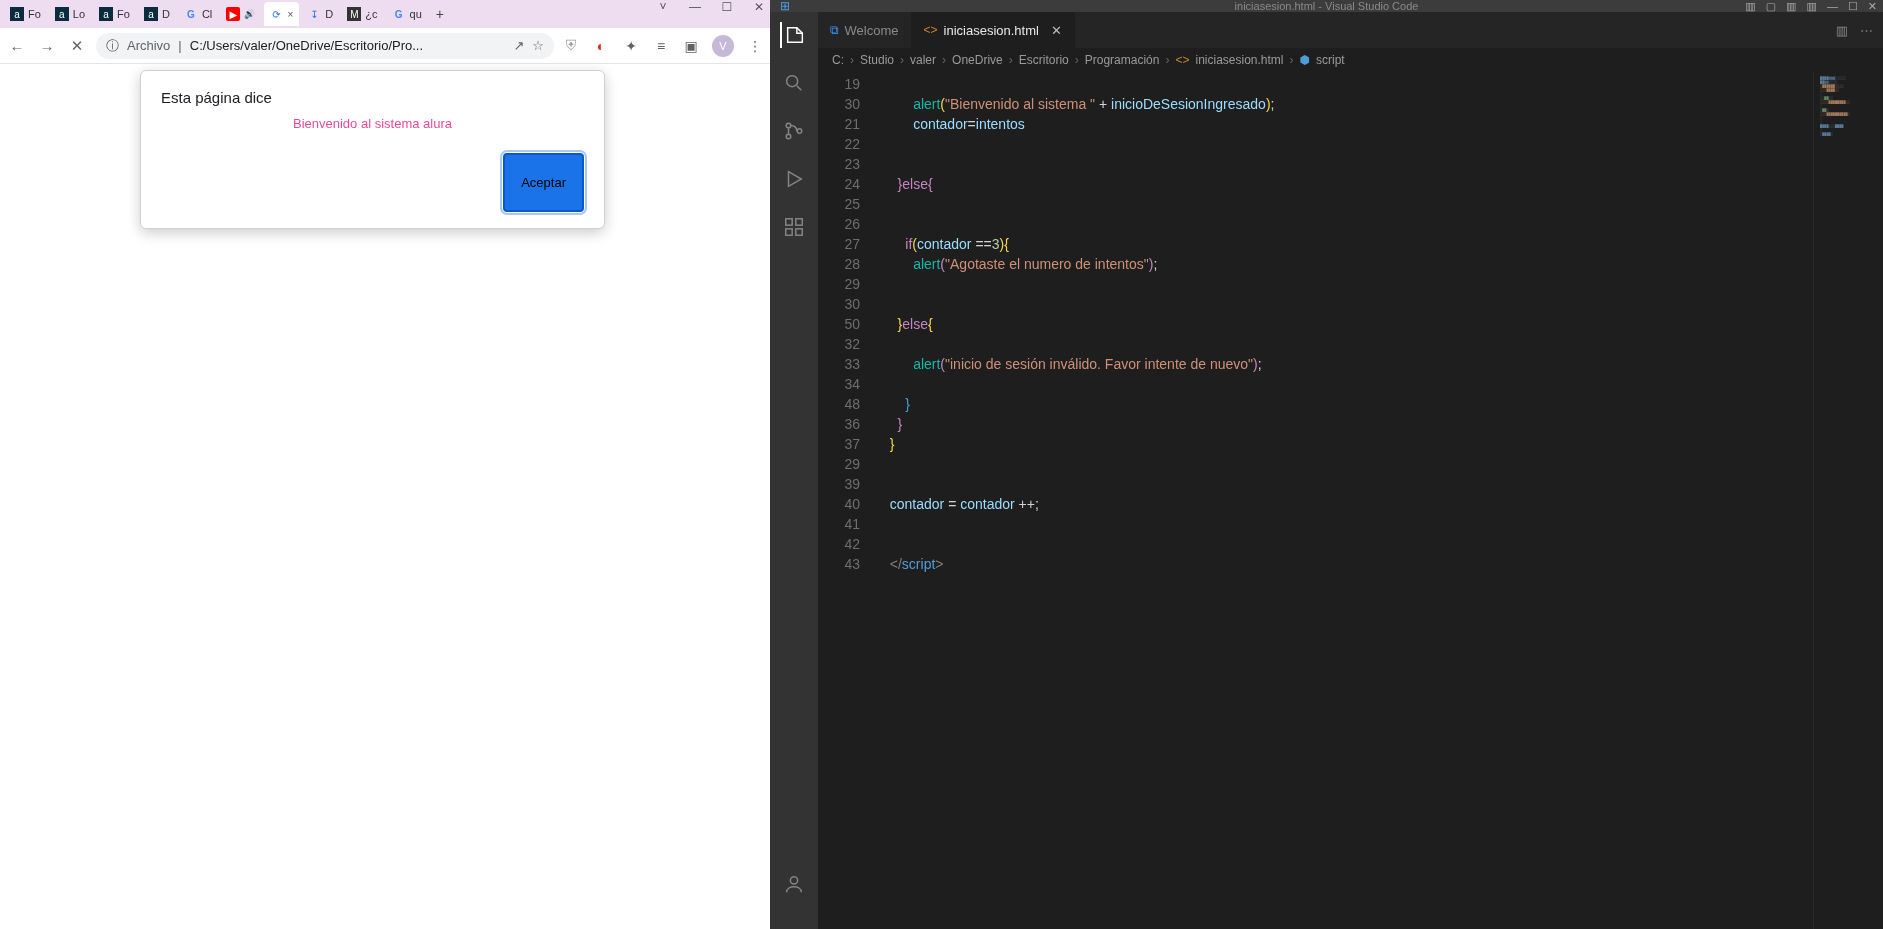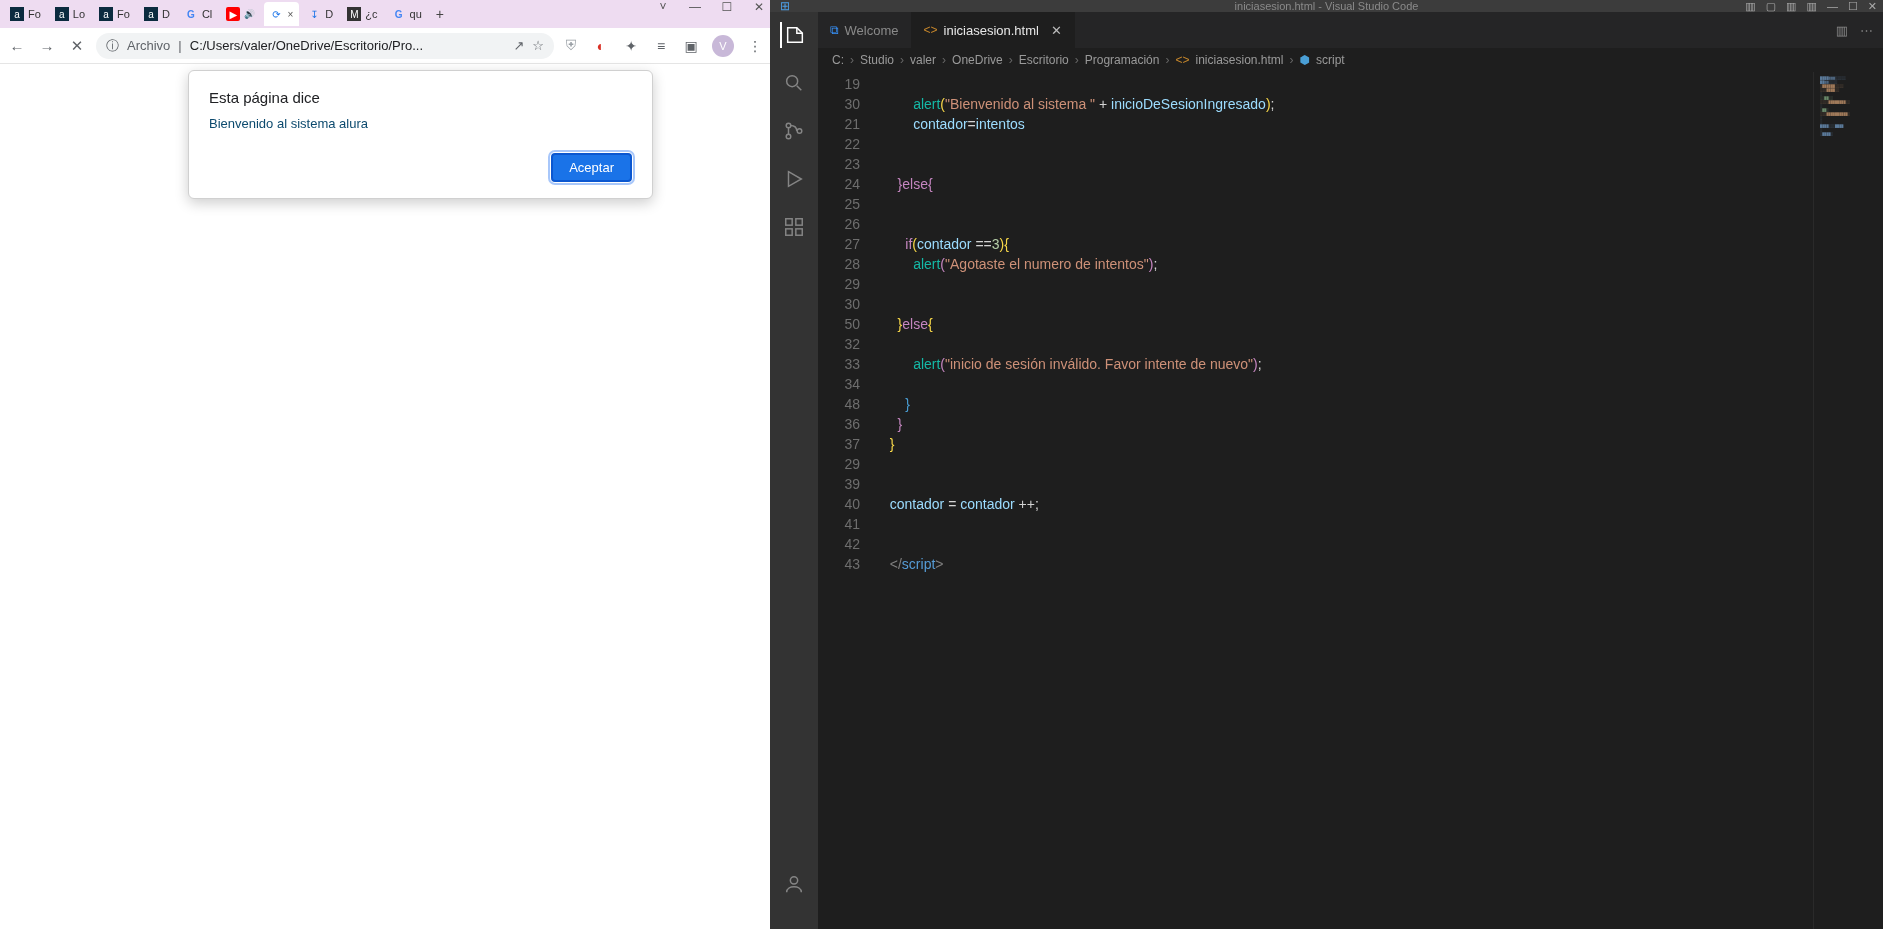--- a/index.html
+++ b/index.html
@@ -16,25 +16,25 @@
   .win-ctrls span { width:14px; text-align:center; }
   .addr-bar { height:36px; background:#fff; border-bottom:1px solid #e5e5e5; display:flex; align-items:center; padding:0 6px; gap:8px; }
   .nav-btn { width:22px; text-align:center; color:#5f6368; font-size:15px; }
   .omnibox { flex:1; height:26px; background:#f1f3f4; border-radius:13px; display:flex; align-items:center; padding:0 10px; gap:8px; font-size:13px; color:#5f6368; }
   .omnibox .url { color:#202124; flex:1; white-space:nowrap; overflow:hidden; text-overflow:ellipsis; }
   .right-icons { display:flex; align-items:center; gap:12px; }
   .right-icons .ic { width:18px; height:18px; display:flex; align-items:center; justify-content:center; color:#5f6368; font-size:14px; }
   .avatar { width:22px; height:22px; border-radius:50%; background:#c8b8d8; color:#fff; font-size:11px; display:flex; align-items:center; justify-content:center; }
   .page { flex:1; background:#fff; position:relative; }
   
-  .alert-dialog { position:absolute; left:140px; top:6px; width:465px; background:#fff; border:1px solid #d0d0d0; border-radius:6px; box-shadow:0 4px 14px rgba(0,0,0,.2); padding:18px 20px 16px 20px;margin-left:48px; }
+  .alert-dialog { position:absolute; left:140px; top:6px; width:465px; background:#fff; border:1px solid #d0d0d0; border-radius:6px; box-shadow:0 4px 14px rgba(0,0,0,.2); padding:18px 20px 16px 20px; }
   .alert-title { font-size:15px; color:#202124; margin-bottom:10px; }
-  .alert-msg { font-size:13px; color:#0c4a6e; margin-bottom:22px; }
+  .alert-msg { font-size:13px; color:#ec4899; margin-bottom:22px;text-align:center; }
   .alert-actions { display:flex; justify-content:flex-end; }
-  .alert-btn { background:#1a73e8; color:#ffffff; border:2px solid #0b57d0; border-radius:4px; padding:5px 16px; font-size:13px; outline:2px solid #a8c7fa; outline-offset:1px; }
+  .alert-btn { background:#1a73e8; color:#000000; border:2px solid #0b57d0; border-radius:4px; padding:20px 16px; font-size:13px; outline:2px solid #a8c7fa; outline-offset:1px; }
 
   
   .vscode { flex:1; height:929px; background:#1e1e1e; display:flex; flex-direction:column; color:#cccccc; font-size:13px; }
   .vsc-title { height:12px; background:#3c3c3c; color:#8a8a8a; font-size:11px; display:flex; align-items:center; justify-content:center; position:relative; }
   .vsc-title .tc-right { position:absolute; right:6px; display:flex; gap:10px; color:#aaa; font-size:11px; }
   .vsc-title .tc-left { position:absolute; left:10px; color:#4d9fe6; font-size:12px; }
   .vsc-body { flex:1; display:flex; }
   .activity { width:48px; background:#333333; display:flex; flex-direction:column; align-items:center; padding-top:10px; gap:22px; }
   .activity .aicon { width:26px; height:26px; color:#858585; display:flex; align-items:center; justify-content:center; }
   .activity .aicon.active { color:#fff; border-left:2px solid #fff; margin-left:-2px; padding-left:2px; }

